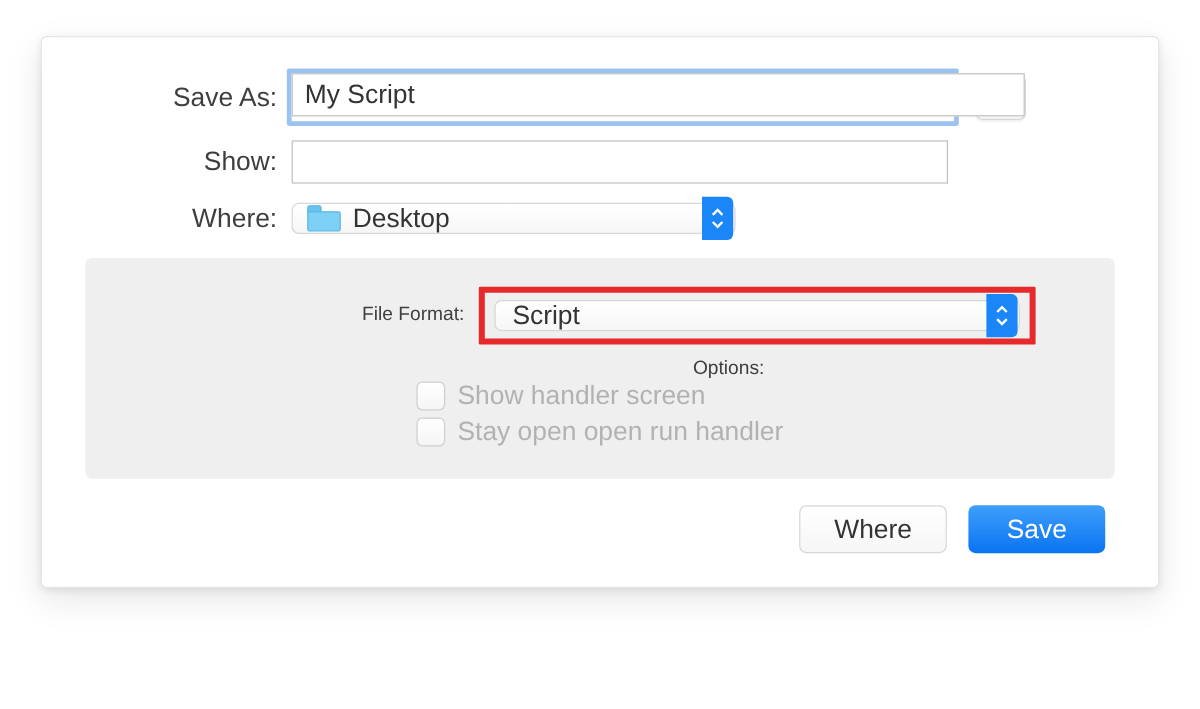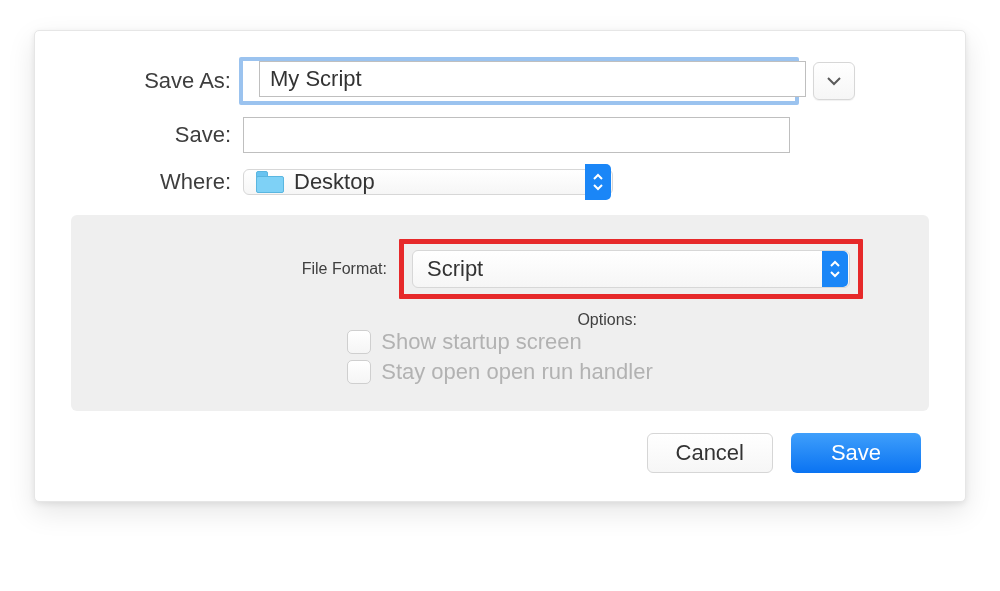--- a/index.html
+++ b/index.html
@@ -54,25 +54,25 @@
       border: 1px solid #bfbfbf;
       background: #fff;
       font-size: 22px;
       color: #333;
       padding: 4px 10px;
       height: 36px;
       outline: none;
       font-family: inherit;
     }
     .saveas-input {
-      width: 547px;
+      width: 611px;
       height: 36px;
       position: relative;
       top: 0;
-      left: 16px;
+      left: 0;
       border: 1px solid #bfbfbf;
     }
     .tags-input {
       width: 547px;
       height: 36px;
     }
 
     .expand-btn {
       width: 42px;
       height: 38px;
@@ -160,21 +160,21 @@
     }
 
     .format-highlight {
       border: 5px solid #e6292a;
       padding: 6px 8px;
       display: flex;
       border-radius: 1px;
     }
     .format-select {
       width: 438px;
-      height: 38px;
+      height: 26px;
       border: 1px solid #d7d7d7;
       border-radius: 6px;
       background: linear-gradient(#ffffff, #f6f6f6);
       display: flex;
       align-items: center;
       padding-left: 14px;
       cursor: pointer;
     }
     .format-text { font-size: 22px; color: #333; flex: 1; }
 
@@ -218,21 +218,21 @@
     }
     .btn-default {
       background: linear-gradient(#ffffff,#f6f6f6);
       border-color: #d6d6d6;
       color: #333;
     }
     .btn-primary {
       background: linear-gradient(#3f9ffb,#0a73f2);
       color: #fff;
       border: none;
-      width: 130px;
+      width: 114px;
     }
   </style>
 </head>
 <body>
 
 <div class="dialog">
 
   <div class="row">
     <div class="label">Save As:</div>
     <div class="field saveas-wrap">
@@ -240,21 +240,21 @@
       <input class="text-input saveas-input" value="My Script" style="">
     </div>
     <div class="expand-btn">
       <svg class="chevron-down" width="16" height="10" viewBox="0 0 16 10">
         <polyline points="2,2 8,8 14,2" fill="none" stroke="#5a5a5a" stroke-width="2"></polyline>
       </svg>
     </div>
   </div>
 
   <div class="row">
-    <div class="label">Save:</div>
+    <div class="label">Show:</div>
     <div class="field">
       <input class="text-input tags-input" value="" style="">
     </div>
   </div>
 
   <div class="row" style="margin-bottom:20px;margin-top:12px;">
     <div class="label">Where:</div>
     <div class="field">
       <div class="where-select">
         <div class="folder-icon">
@@ -291,28 +291,28 @@
               </svg>
           </div>
         </div>
       </div>
     </div>
     <div class="row">
       <div class="opt-label">Options:</div>
       <div class="opt-col">
         <div class="check-row">
           <div class="checkbox"></div>
-          <div class="check-text">Show startup screen</div>
+          <div class="check-text">Show handler screen</div>
         </div>
         <div class="check-row">
           <div class="checkbox"></div>
           <div class="check-text">Stay open open run handler</div>
         </div>
       </div>
     </div>
   </div>
 
   <div class="footer">
-    <button class="btn btn-default">Cancel</button>
+    <button class="btn btn-default">Where</button>
     <button class="btn btn-primary">Save</button>
   </div>
 
 </div>
 
 </body></html>

